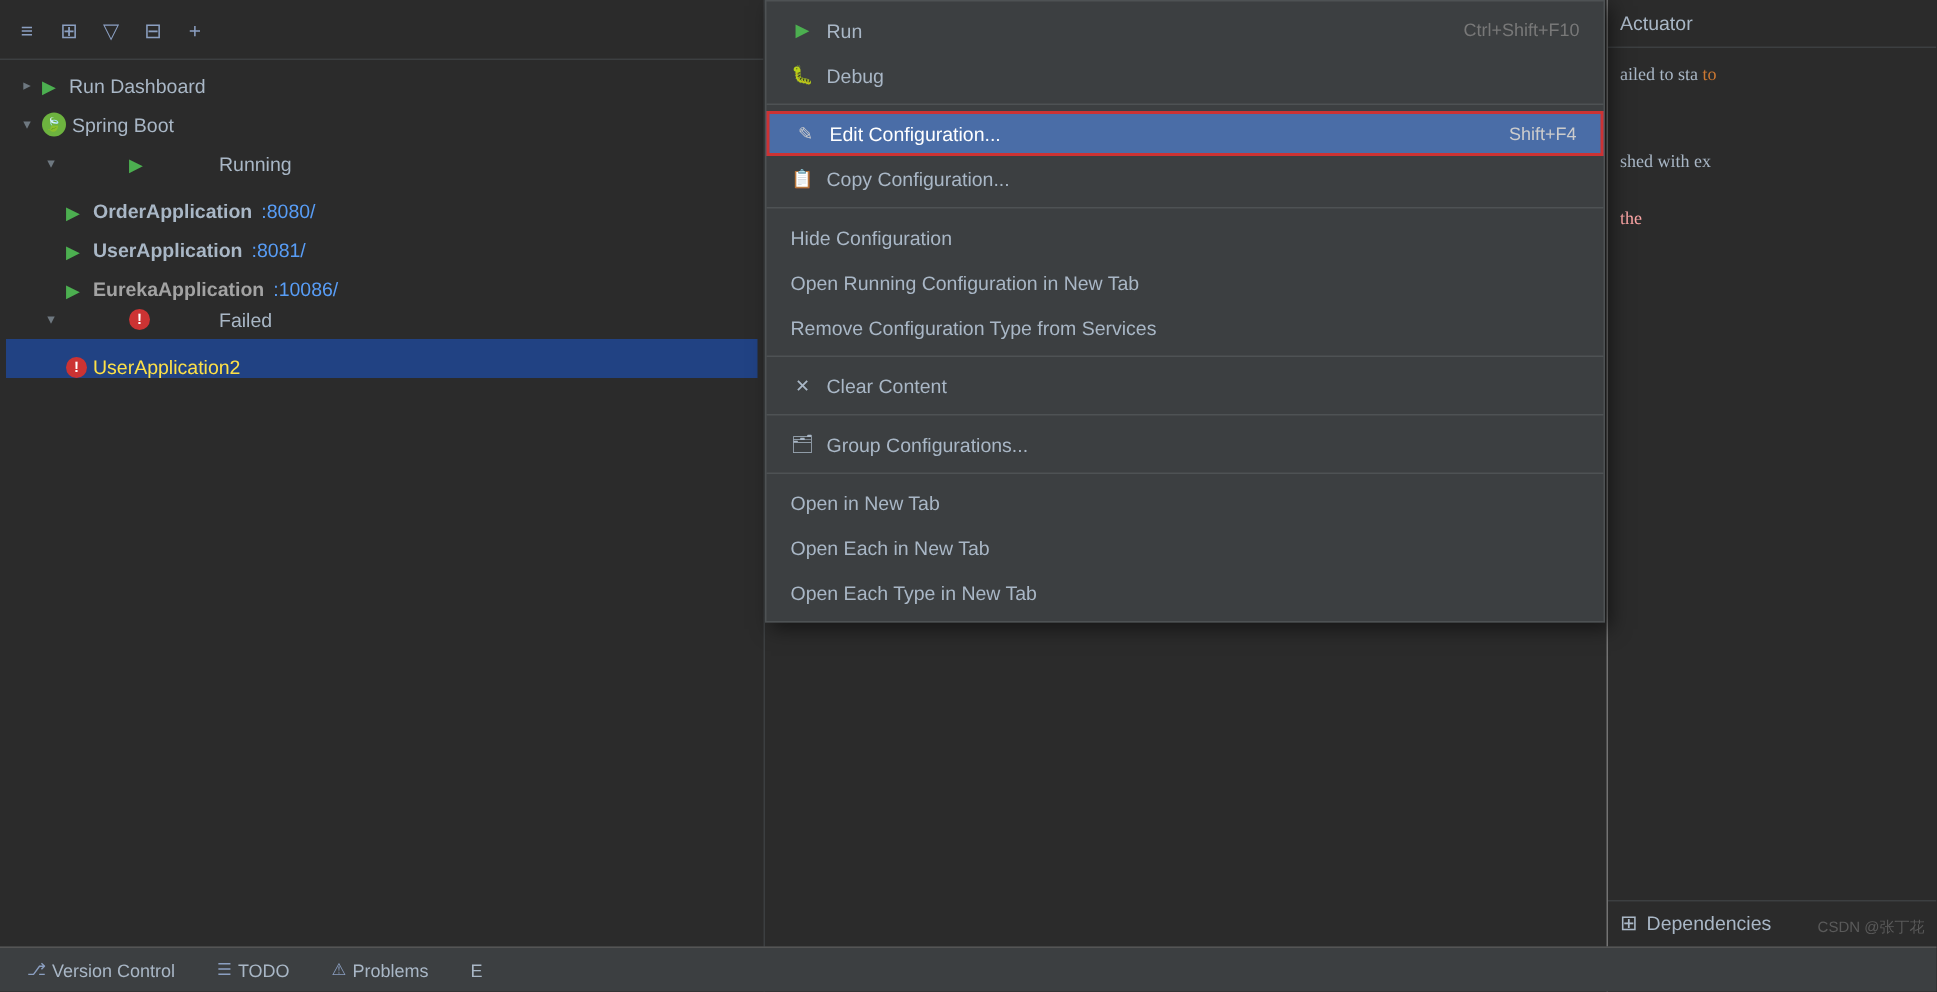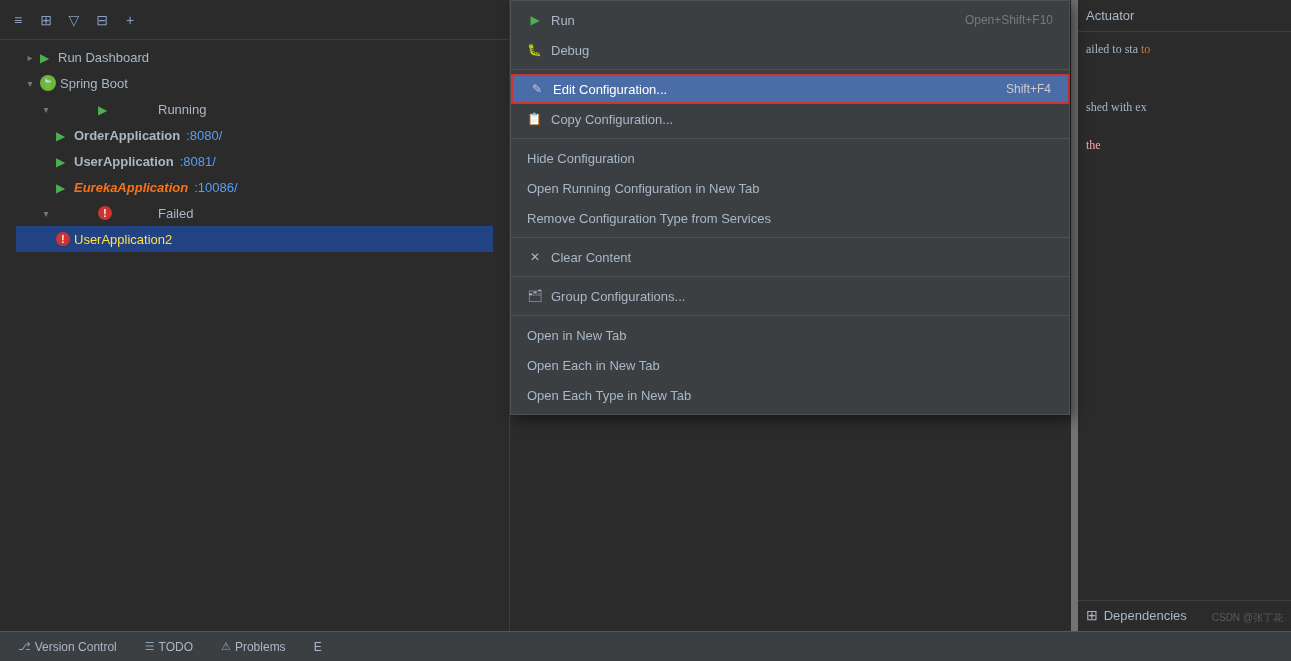--- a/index.html
+++ b/index.html
@@ -39,40 +39,40 @@
       height: 20px;
       display: flex;
       align-items: center;
       justify-content: center;
       color: #8b9fc1;
       font-size: 14px;
       cursor: pointer;
     }
 
     .tree {
-      padding: 4px 16px;
+      padding: 4px 4px;
     }
 
     .tree-item {
       display: flex;
       align-items: center;
       height: 26px;
       padding-left: 8px;
       cursor: pointer;
       color: #a9b7c6;
       gap: 4px;
     }
 
     .tree-item.selected {
       background: #214283;
     }
 
     .tree-item.level1 { padding-left: 8px; }
     .tree-item.level2 { padding-left: 24px; gap: 46px; }
-    .tree-item.level3 { padding-left: 40px; }
+    .tree-item.level3 { padding-left: 40px; align-items: flex-end; }
 
     .arrow {
       width: 12px;
       height: 12px;
       display: inline-flex;
       align-items: center;
       justify-content: center;
       font-size: 10px;
       color: #6e7880;
     }
@@ -179,21 +179,21 @@
     }
 
     
     .right-panel {
       position: absolute;
       right: 0;
       top: 0;
       width: 220px;
       height: 661px;
       background: #2b2b2b;
-      border-left: 7px solid #737373;
+      border-left: 1px solid #737373;
       overflow: hidden;
     }
 
     .right-panel-top {
       padding: 8px;
       border-bottom: 1px solid #3c3f41;
       color: #a9b7c6;
       font-size: 13px;
     }
 
@@ -284,21 +284,21 @@
     </div>
 
     <div class="tree-item level3">
       <span class="icon-run"></span>
       <span style="color:#a9b7c6; font-weight:bold;">UserApplication</span>
       <span class="port-link">:8081/</span>
     </div>
 
     <div class="tree-item level3">
       <span class="icon-run"></span>
-      <span style="color:#f97316; font-weight:bold;font-style:italic;">EurekaApplication</span>
+      <span style="color:#a3a3a3; font-weight:bold;">EurekaApplication</span>
       <span class="port-link">:10086/</span>
     </div>
 
     <div class="tree-item level2">
       <span class="arrow down"></span>
       <span class="icon-error">!</span>
       <span>Failed</span>
     </div>
 
     <div class="tree-item level3 selected">
@@ -306,21 +306,21 @@
       <span style="color:#fde047; font-weight:normal;">UserApplication2</span>
     </div>
   </div>
 </div>
 
 <div class="context-menu">
 
   <div class="menu-item">
     <span class="menu-icon" style="color:#4caf50;">▶</span>
     <span>Run</span>
-    <span class="shortcut">Open+Shift+F10</span>
+    <span class="shortcut">Ctrl+Shift+F10</span>
   </div>
 
   <div class="menu-item">
     <span class="menu-icon" style="color:#4caf50;">🐛</span>
     <span>Debug</span>
   </div>
 
   <div class="menu-divider"></div>
 
   <div class="menu-item highlighted">

